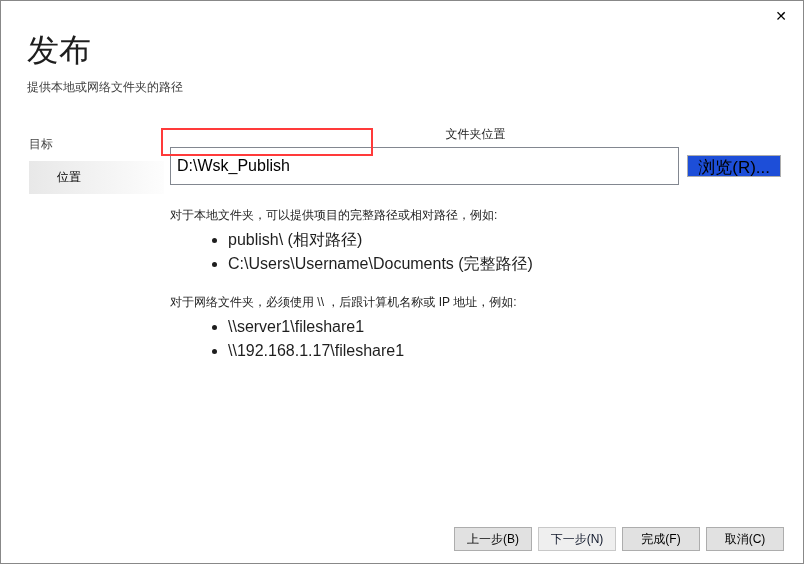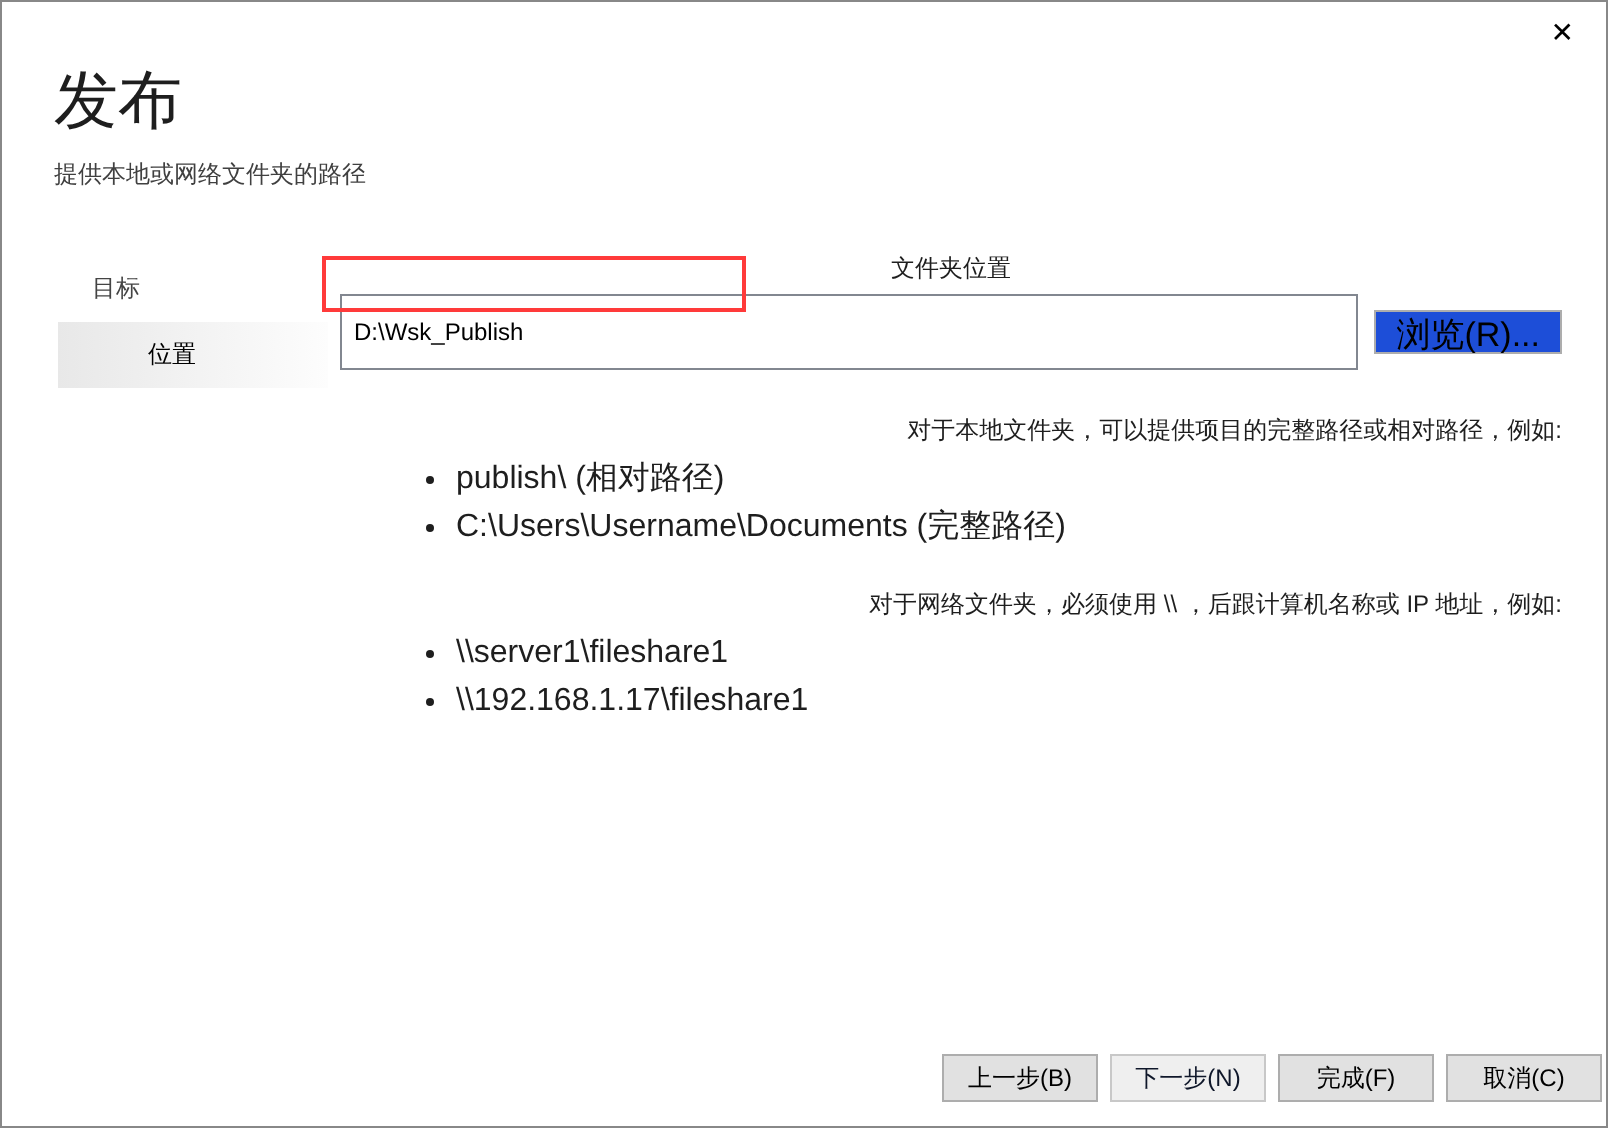--- a/index.html
+++ b/index.html
@@ -45,21 +45,21 @@
     .body {
       flex: 1;
       display: flex;
       padding: 0 0 0 0;
     }
     .nav {
       width: 163px;
       padding-top: 16px;
     }
     .nav-item {
-      padding: 8px 45px;
+      padding: 8px 28px;
       font-size: 12px;
       color: #444;
       cursor: pointer;
     }
     .nav-item.active {
       background: linear-gradient(to right, #e8e8e8, #fdfdfd);
       color: #000;
       margin-left: 28px;
     }
     .content {
@@ -74,21 +74,21 @@
     .field-row {
       display: flex;
       align-items: center;
       gap: 8px;
     }
     .path-input {
       flex: 1;
       height: 22px;
       border: 1px solid #828790;
       font-family: inherit;
-      font-size: 12px;
+      font-size: 16px;
       padding: 18px 6px;
       min-width: 0;
     }
     .highlight {
       position: absolute;
       border: 2px solid #ff3a3a;
       pointer-events: none;
     }
     .browse-btn {
       height: 22px;
@@ -102,35 +102,34 @@
     }
     .help-text {
       margin-top: 22px;
     }
     .help-block {
       margin-bottom: 18px;
     }
     .help-desc {
       font-size: 12px;
       margin-bottom: 4px;
-      text-align: right;
     }
     .help-list {
       list-style: disc;
       padding-left: 58px;
       font-size: 16px;
     }
     .help-list li {
       line-height: 1.5;
     }
     .footer {
       display: flex;
       justify-content: flex-end;
       gap: 6px;
-      padding: 10px 2px 12px 14px;
+      padding: 10px 19px 12px 14px;
     }
     .footer-btn {
       height: 24px;
       min-width: 78px;
       border: 1px solid #adadad;
       background: #e1e1e1;
       font-family: inherit;
       font-size: 12px;
       cursor: pointer;
       padding: 0 10px;

